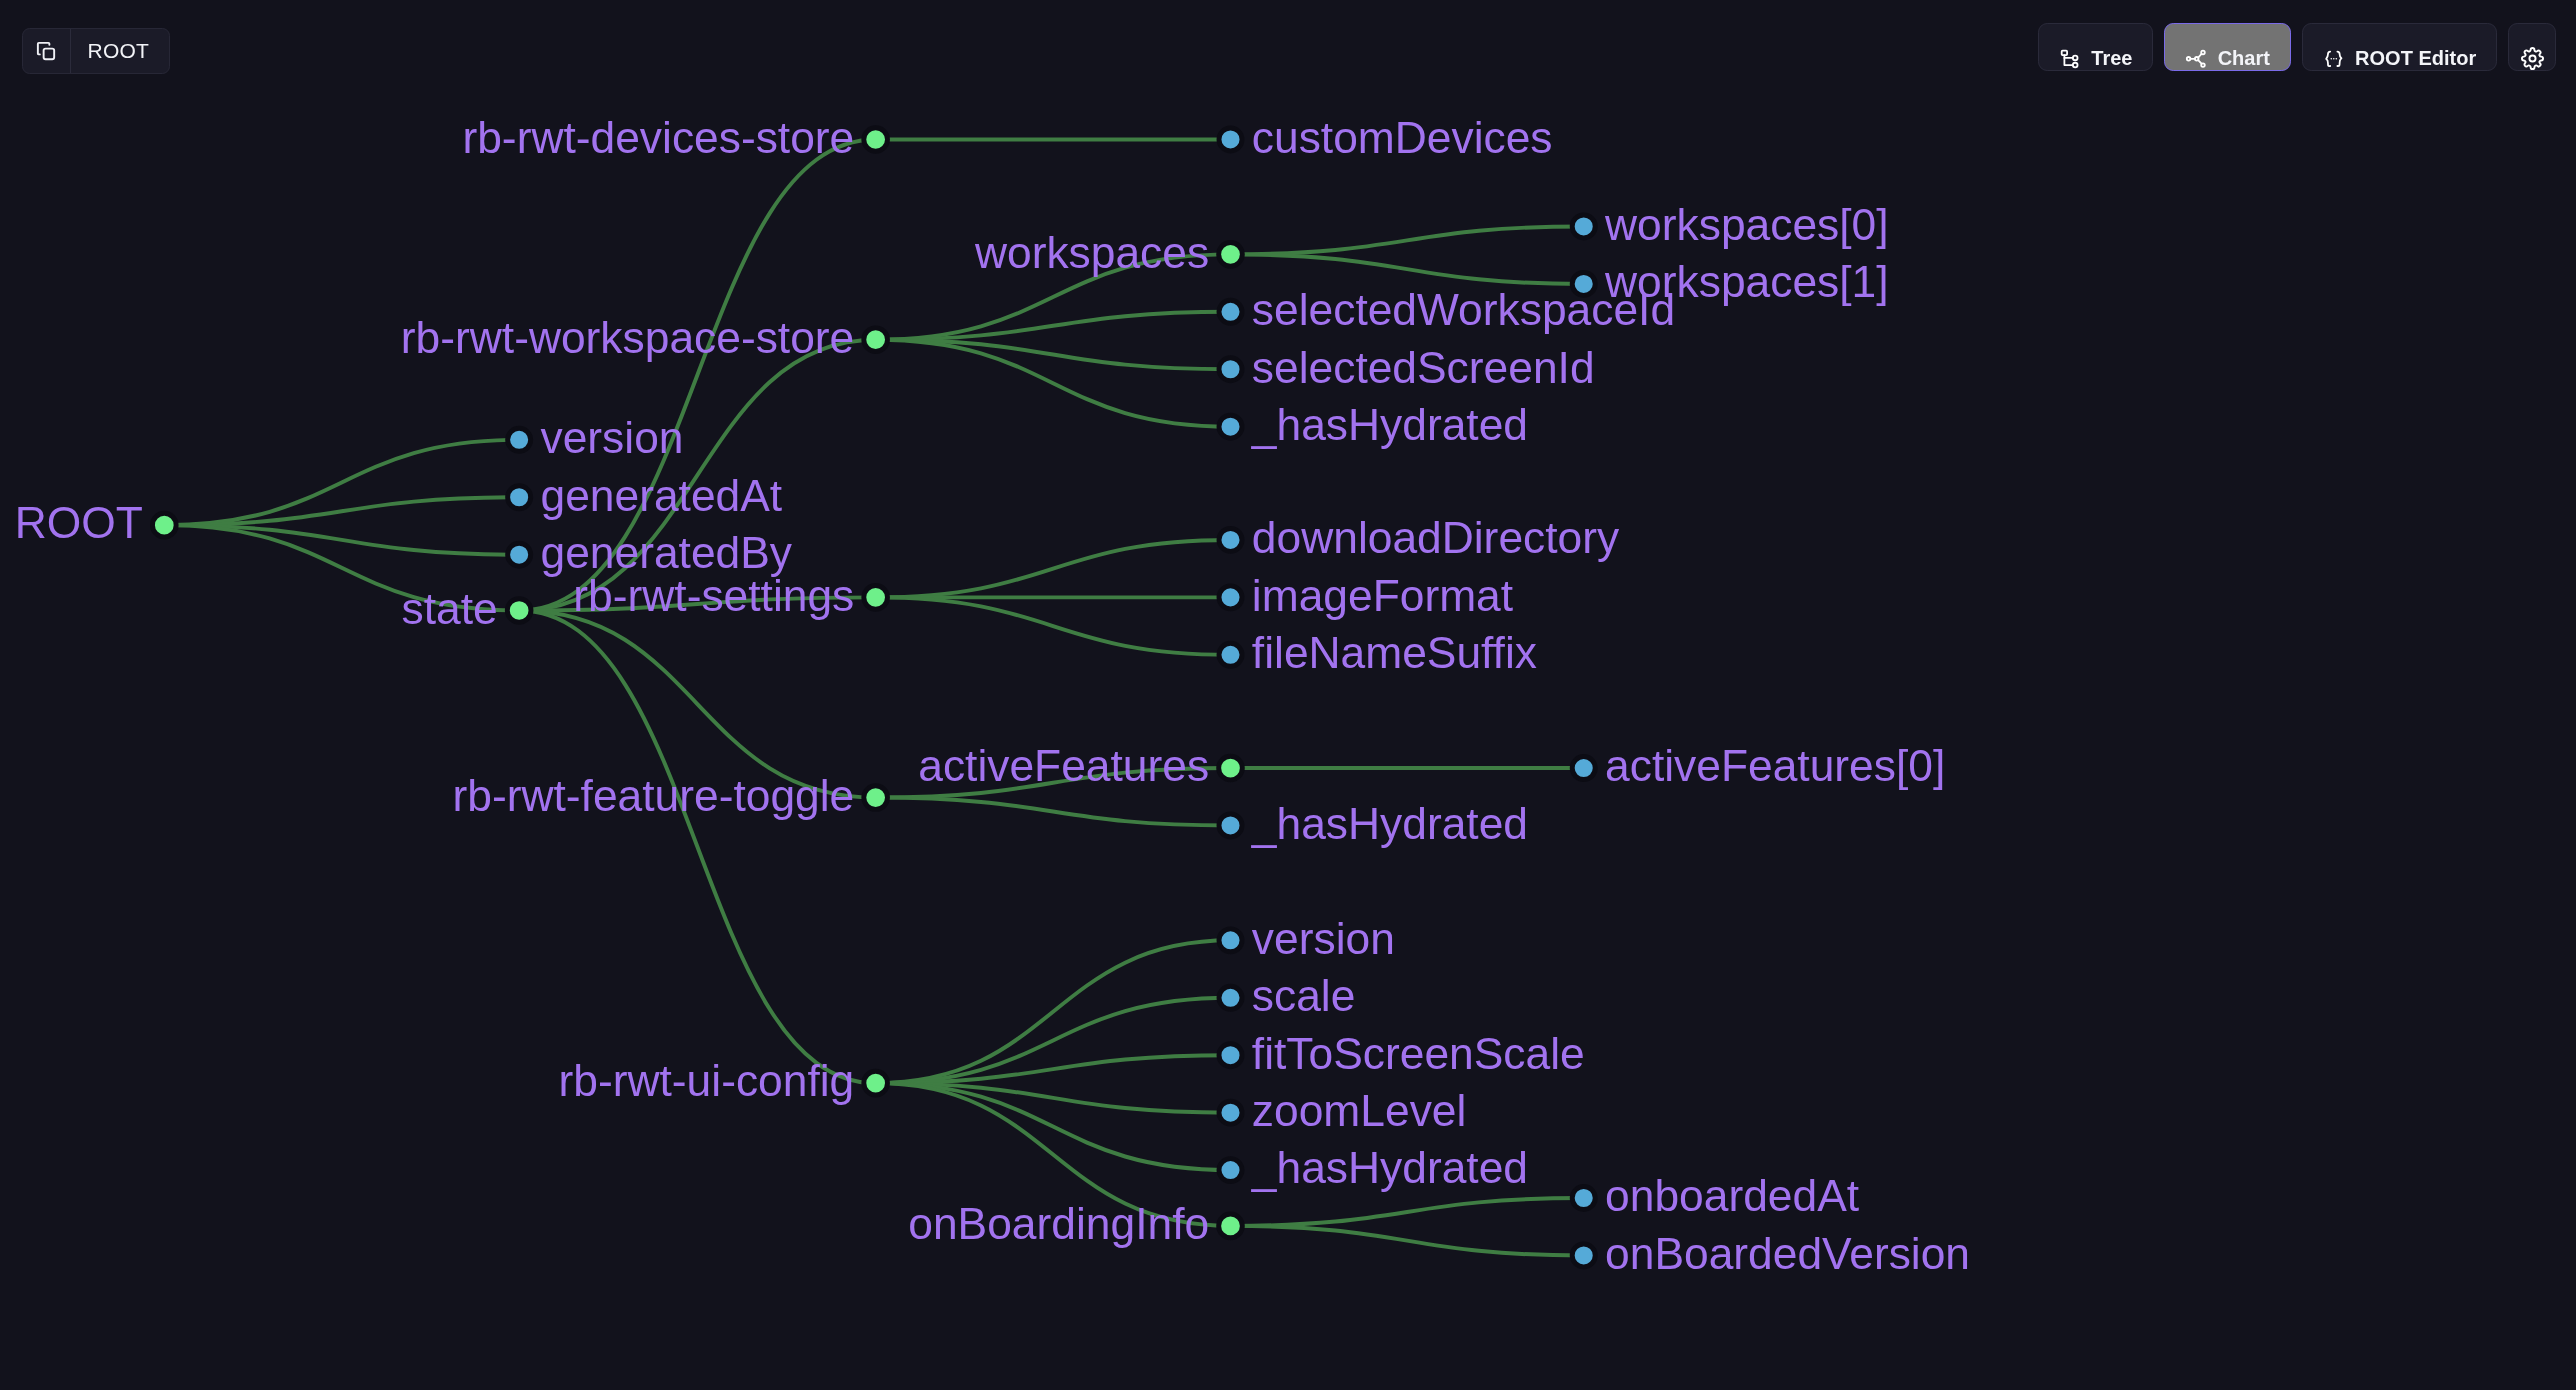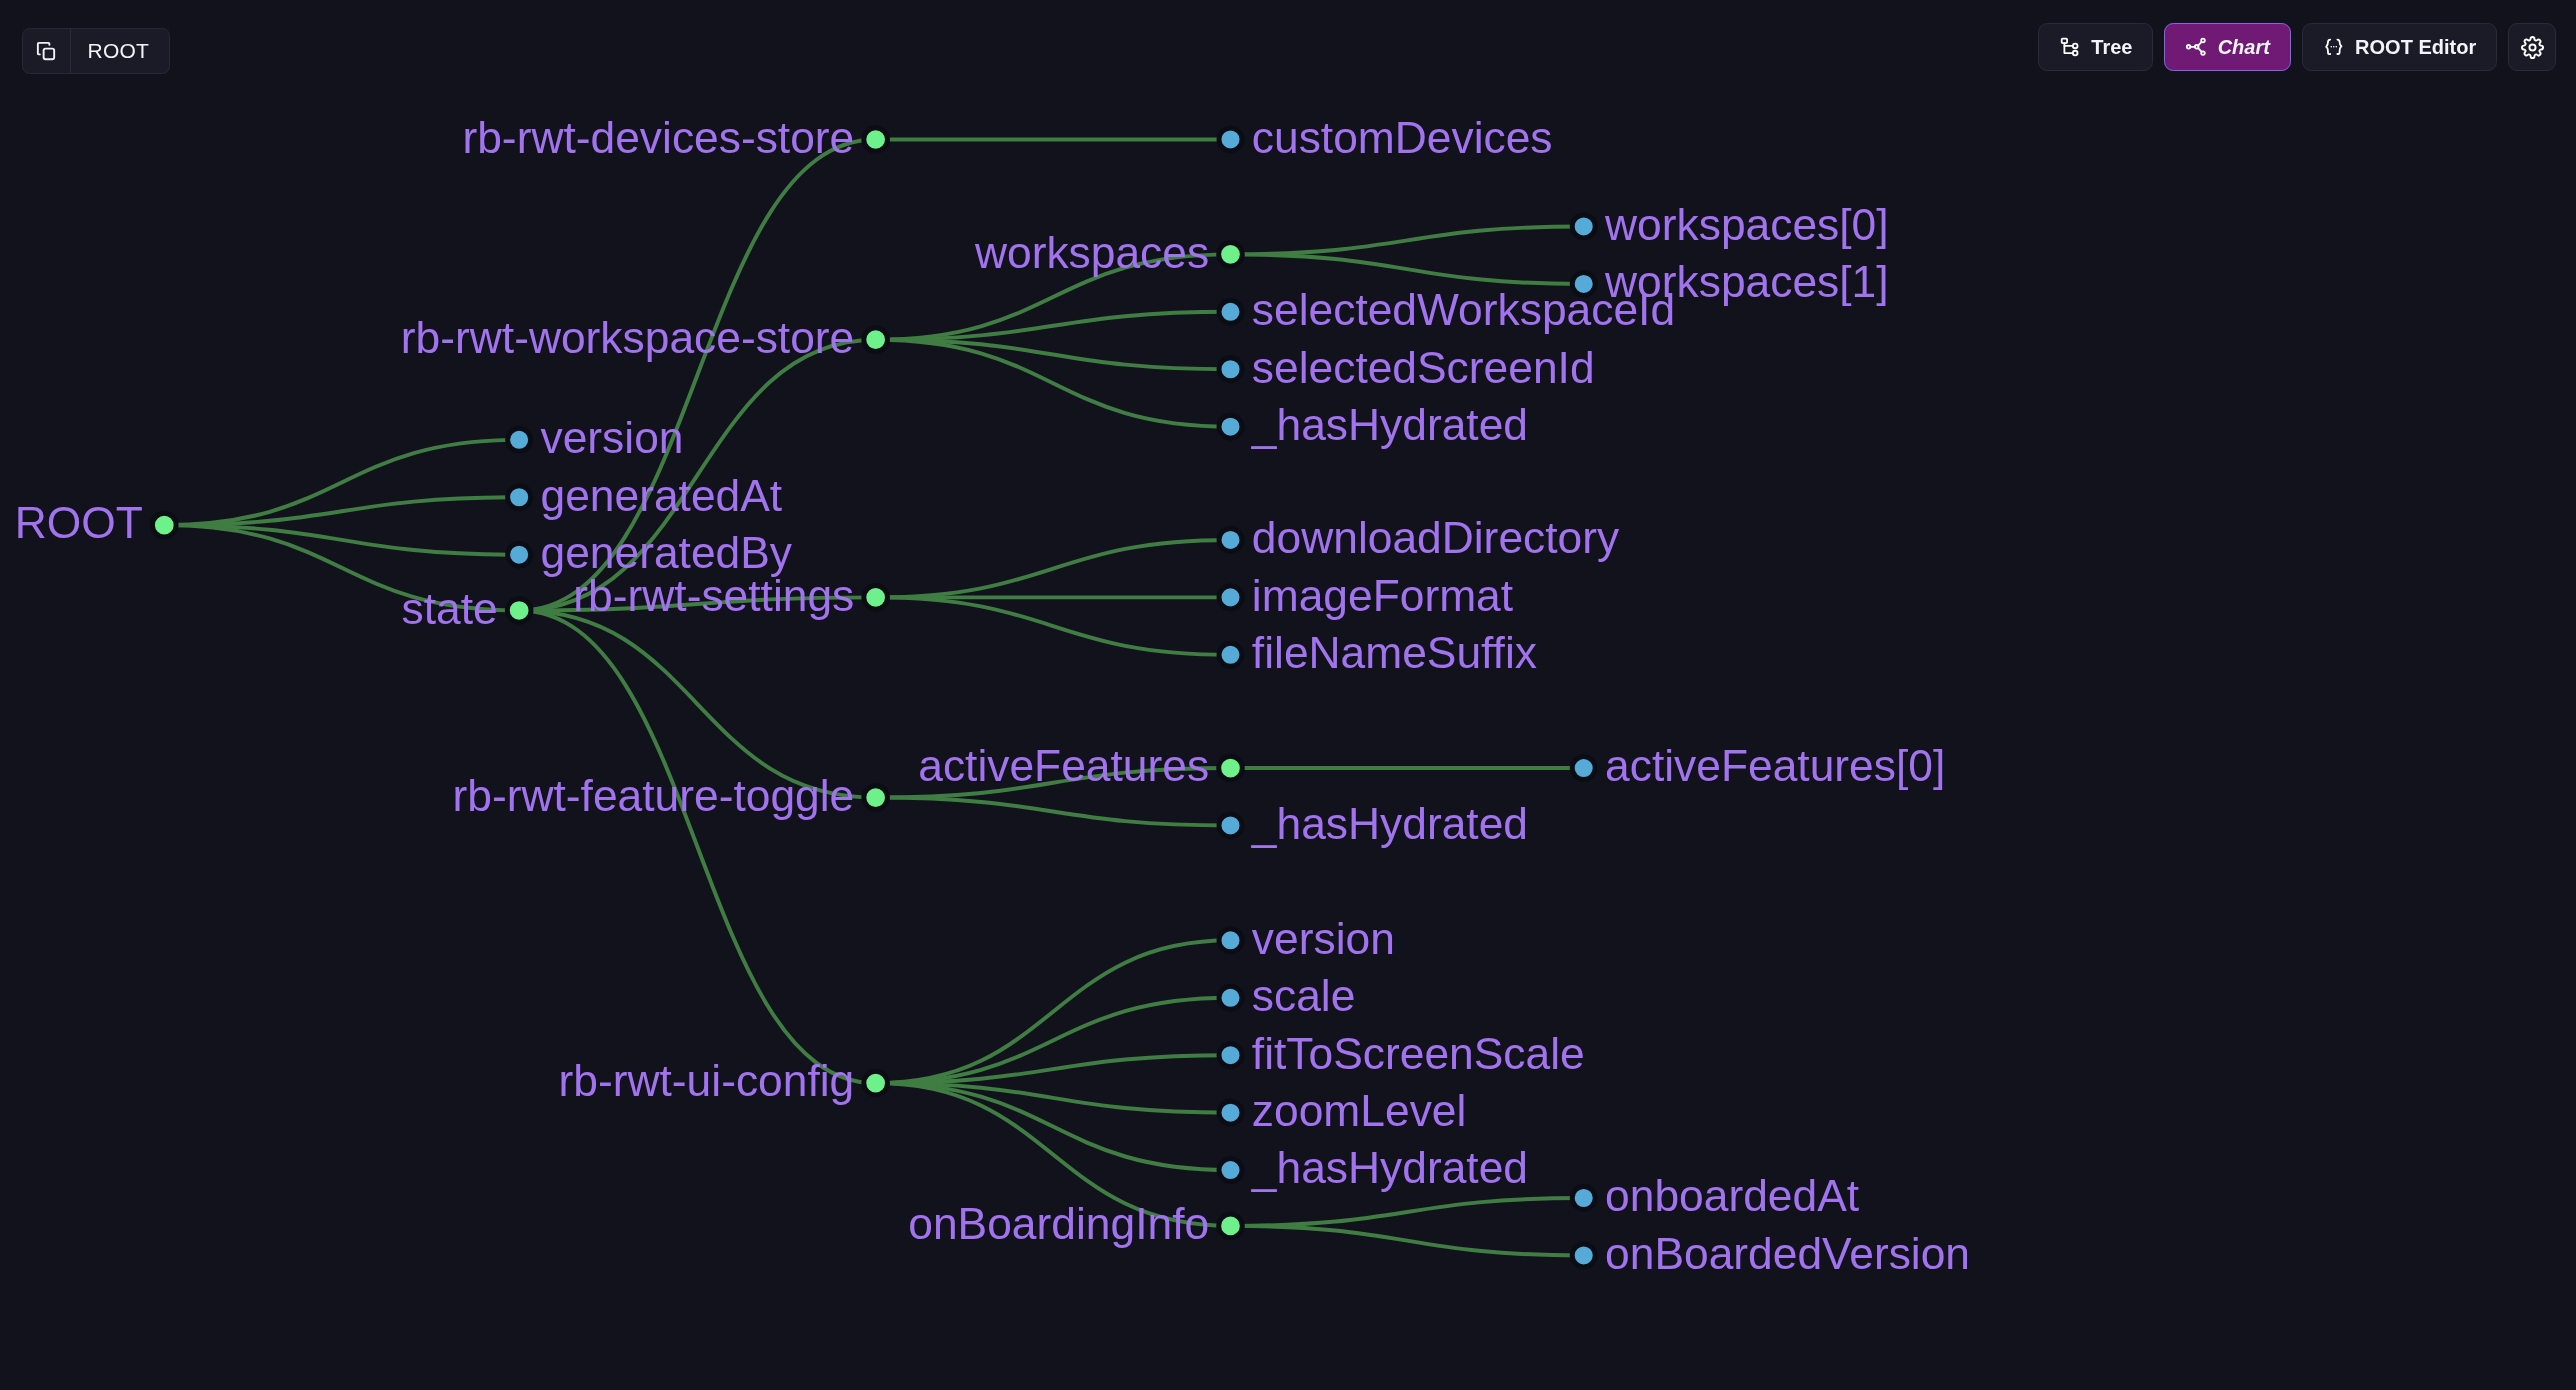--- a/index.html
+++ b/index.html
@@ -62,37 +62,36 @@
     position: absolute;
     right: 20px;
     top: 23px;
     display: flex;
     align-items: center;
     gap: 10.8px;
     pointer-events: auto;
   }
   .tbtn {
     display: flex;
-    align-items: center;
+    align-items: flex-end;
     gap: 10.8px;
     height: 48px;
     padding: 0 20px;
     border-radius: 9.2px;
     background: #1b1b28;
     border: 0.8px solid #2a2a3a;
     color: #f3f4f8;
     font-size: 20px;
     font-weight: bold;
     white-space: nowrap;
     cursor: pointer;
   }
   .tbtn.active {
-    background: #701a75;
+    background: #737373;
     border-color: #7a6ae8;
-    font-style: italic;
   }
   .tbtn.icon-only { padding: 0; width: 48px; justify-content: center; }
   .tbtn svg { display: block; }
 
   
   .graph-wrap { position: absolute; inset: 0; }
   svg.graph { position: absolute; top: 0; left: 0; width: 2576px; height: 1390px; }
 
   .link { fill: none; stroke: #3f7d43; stroke-width: 2.4px; }
   .node-circle-branch { fill: #6ef08a; stroke: #0c0c14; stroke-width: 3px; }

